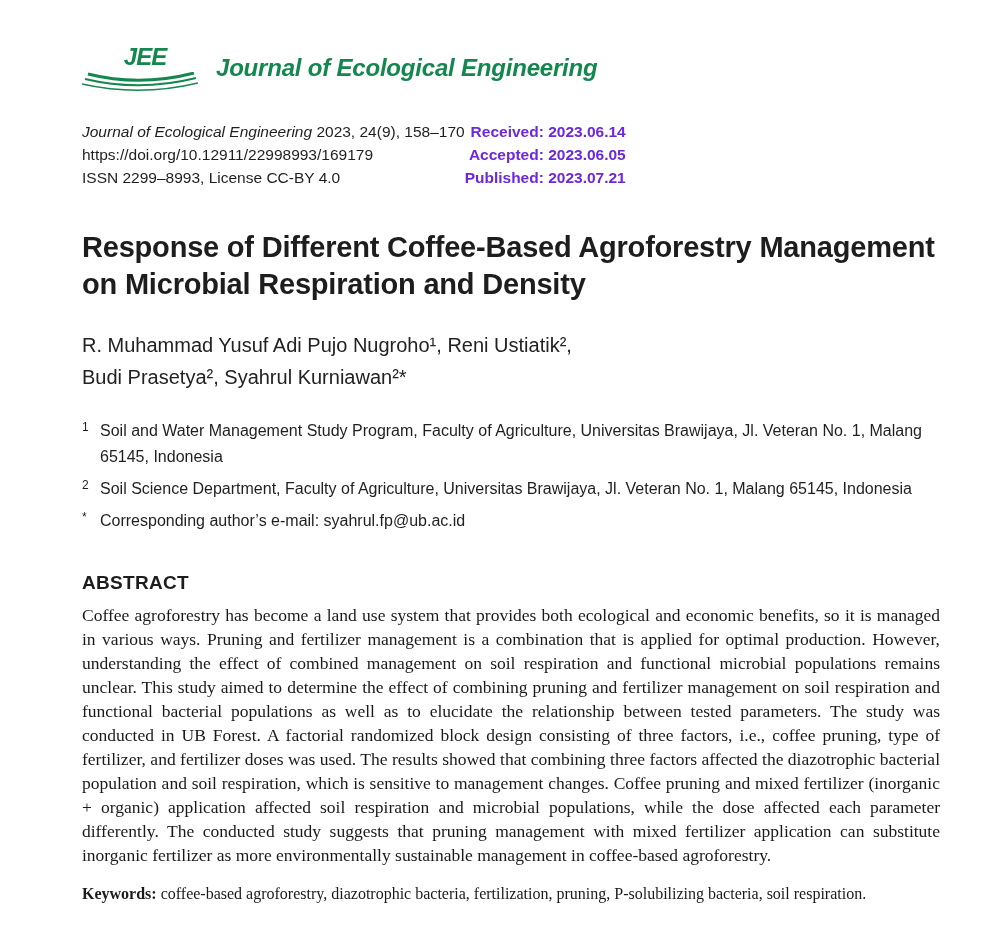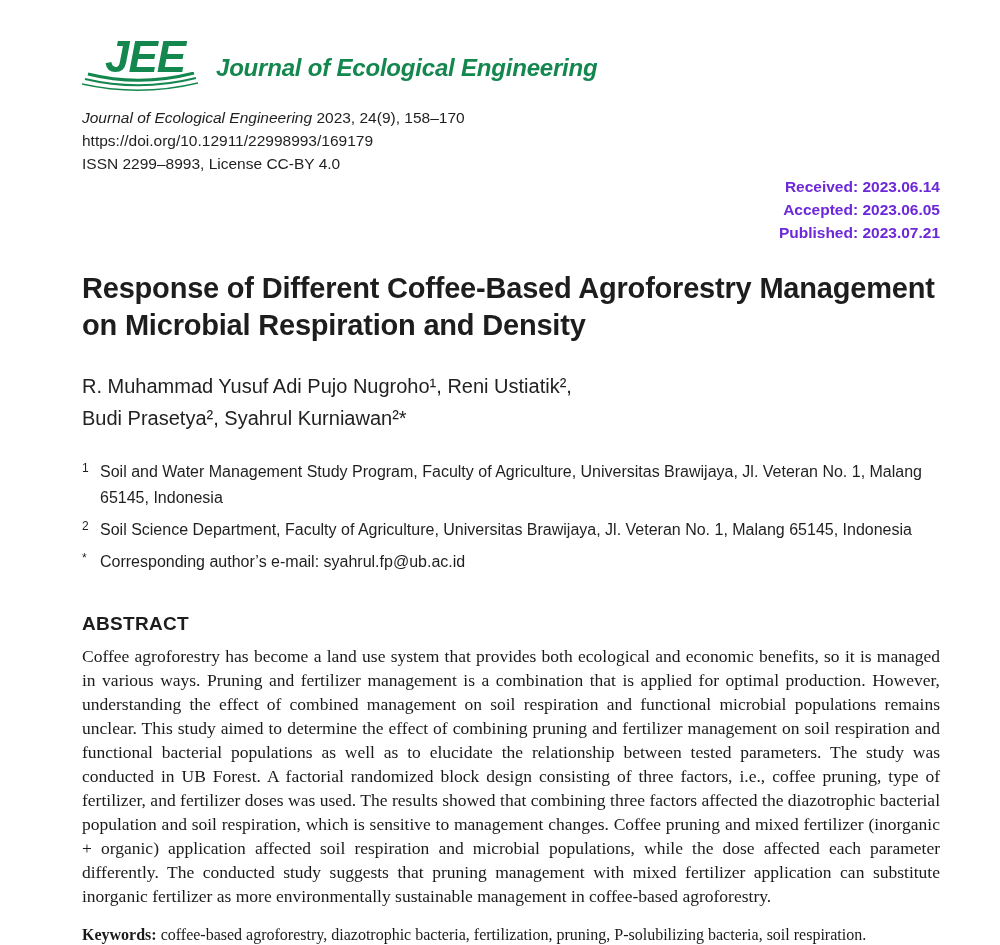--- a/index.html
+++ b/index.html
@@ -13,39 +13,39 @@
     overflow: hidden;
     padding: 36px 60px 0 82px;
   }
 
   
   .header { display: flex; align-items: flex-end; gap: 18px; height: 56px; }
   .logo-block { display: flex; flex-direction: column; align-items: center; width: 116px; }
   .logo-acronym {
     font-family: "Liberation Sans", sans-serif;
     font-style: italic; font-weight: 700;
-    font-size: 44px; line-height: 38px;
+    font-size: 24px; line-height: 38px;
     color: var(--brand); letter-spacing: -1px;
     padding-left: 10px;
   }
   .logo-swoosh { display: block; margin-top: -4px; color: var(--brand); }
   .journal-name {
     font-style: italic; font-weight: 700;
     font-size: 24px; color: var(--brand);
     padding-bottom: 10px; letter-spacing: -0.2px;
   }
 
   
-  .meta-row { display: flex; justify-content: flex-end; margin-top: 14px; flex-direction: column; }
+  .meta-row { display: flex; justify-content: flex-start; margin-top: 28px; }
   .citation { font-size: 15.5px; line-height: 23px; color: #1f1f1f; }
   .citation .it { font-style: italic; }
   .dates { font-size: 15.5px; line-height: 23px; font-weight: 600; text-align: right; color: #6d28d9; }
 
   
-  .title { margin-top: 26px; font-weight: 600; font-size: 29px; line-height: 37px; letter-spacing: -0.2px; color: #1d1d1d; }
+  .title { margin-top: 40px; font-weight: 600; font-size: 29px; line-height: 37px; letter-spacing: -0.2px; color: #1d1d1d; }
 
   
   .authors { margin-top: 26px; font-size: 20px; line-height: 32px; color: #222; }
 
   
   .affiliations { margin-top: 25px; }
   .affil-item { display: flex; font-size: 16px; line-height: 26px; margin-bottom: 6px; color: #1f1f1f; }
   .affil-marker { width: 18px; flex: 0 0 18px; font-size: 12px; position: relative; top: -4px; }
   .affil-text { flex: 1; }
 

